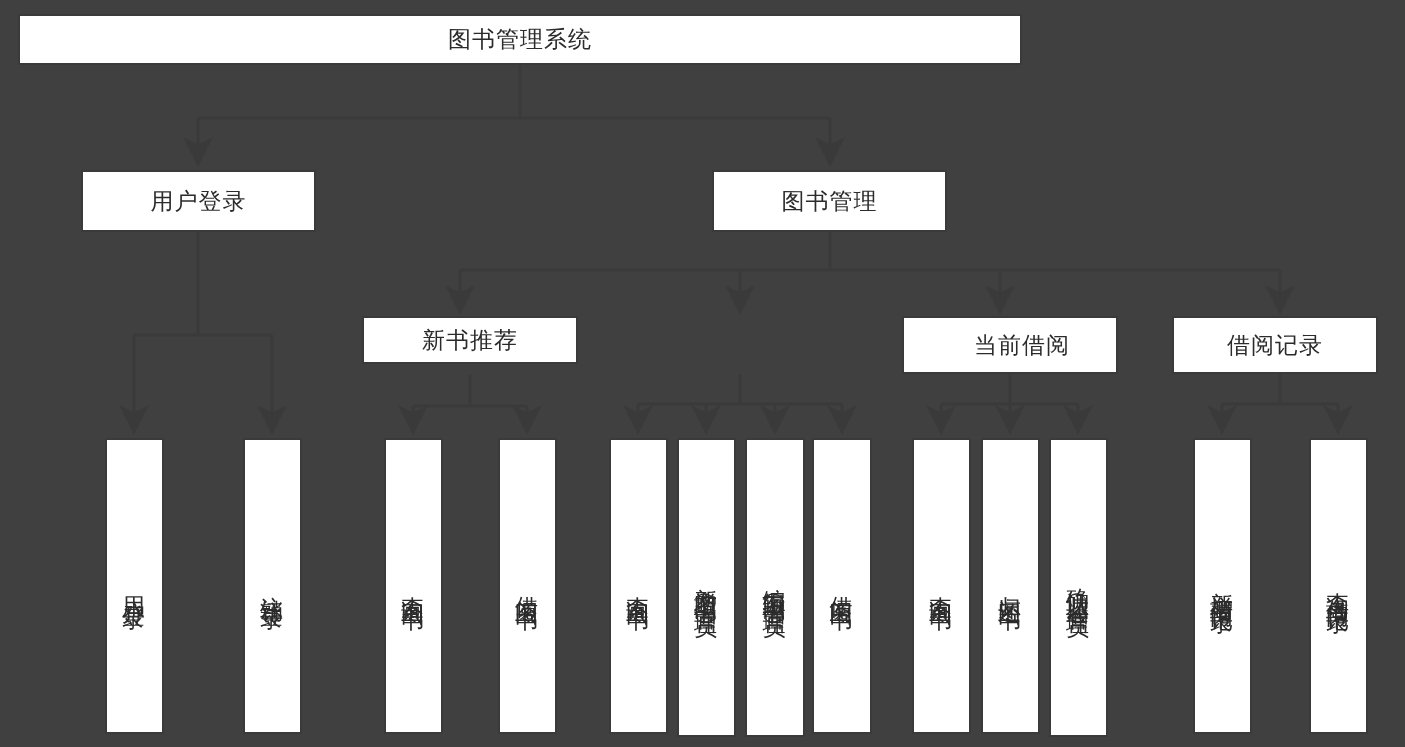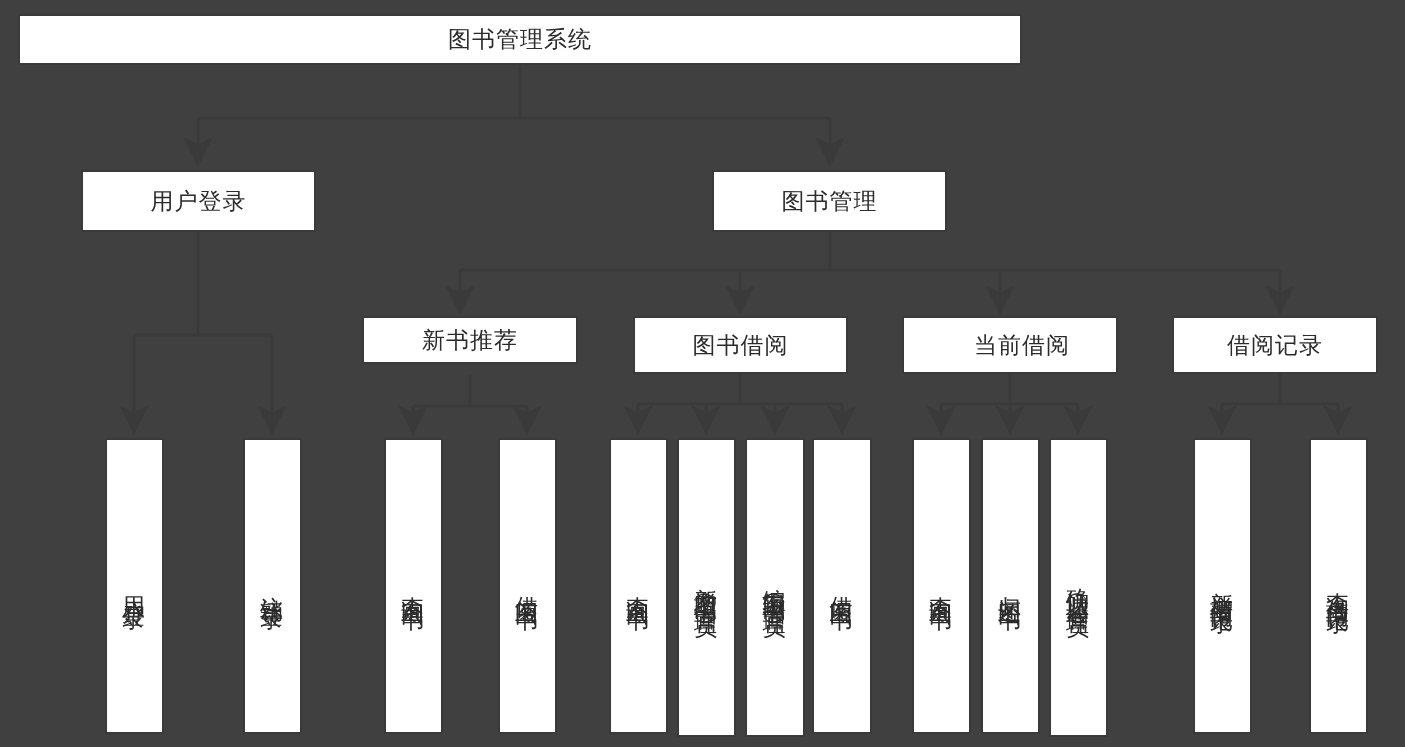--- a/index.html
+++ b/index.html
@@ -124,23 +124,20 @@
   <div class="node horiz" style="left:81px; top:170px; width:235px; height:62px;">
     <span class="label">用户登录</span>
   </div>
   <div class="node horiz" style="left:712px; top:170px; width:235px; height:62px;">
     <span class="label">图书管理</span>
   </div>
 
   <div class="node horiz" style="left:362px; top:316px; width:216px; height:48px;">
     <span class="label">新书推荐</span>
   </div>
-  <div class="node horiz" style="left:633px; top:316px; width:215px; height:58px;">
-    <span class="label">图书借阅</span>
-  </div>
   <div class="node horiz" style="left:902px; top:316px; width:216px; height:58px;padding-left:24px;">
     <span class="label">当前借阅</span>
   </div>
   <div class="node horiz" style="left:1172px; top:316px; width:206px; height:58px;">
     <span class="label">借阅记录</span>
   </div>
 
   <div class="node vert" style="left:105px; top:438px; width:59px; height:296px;">
     <span class="label">用户登录</span>
   </div>

